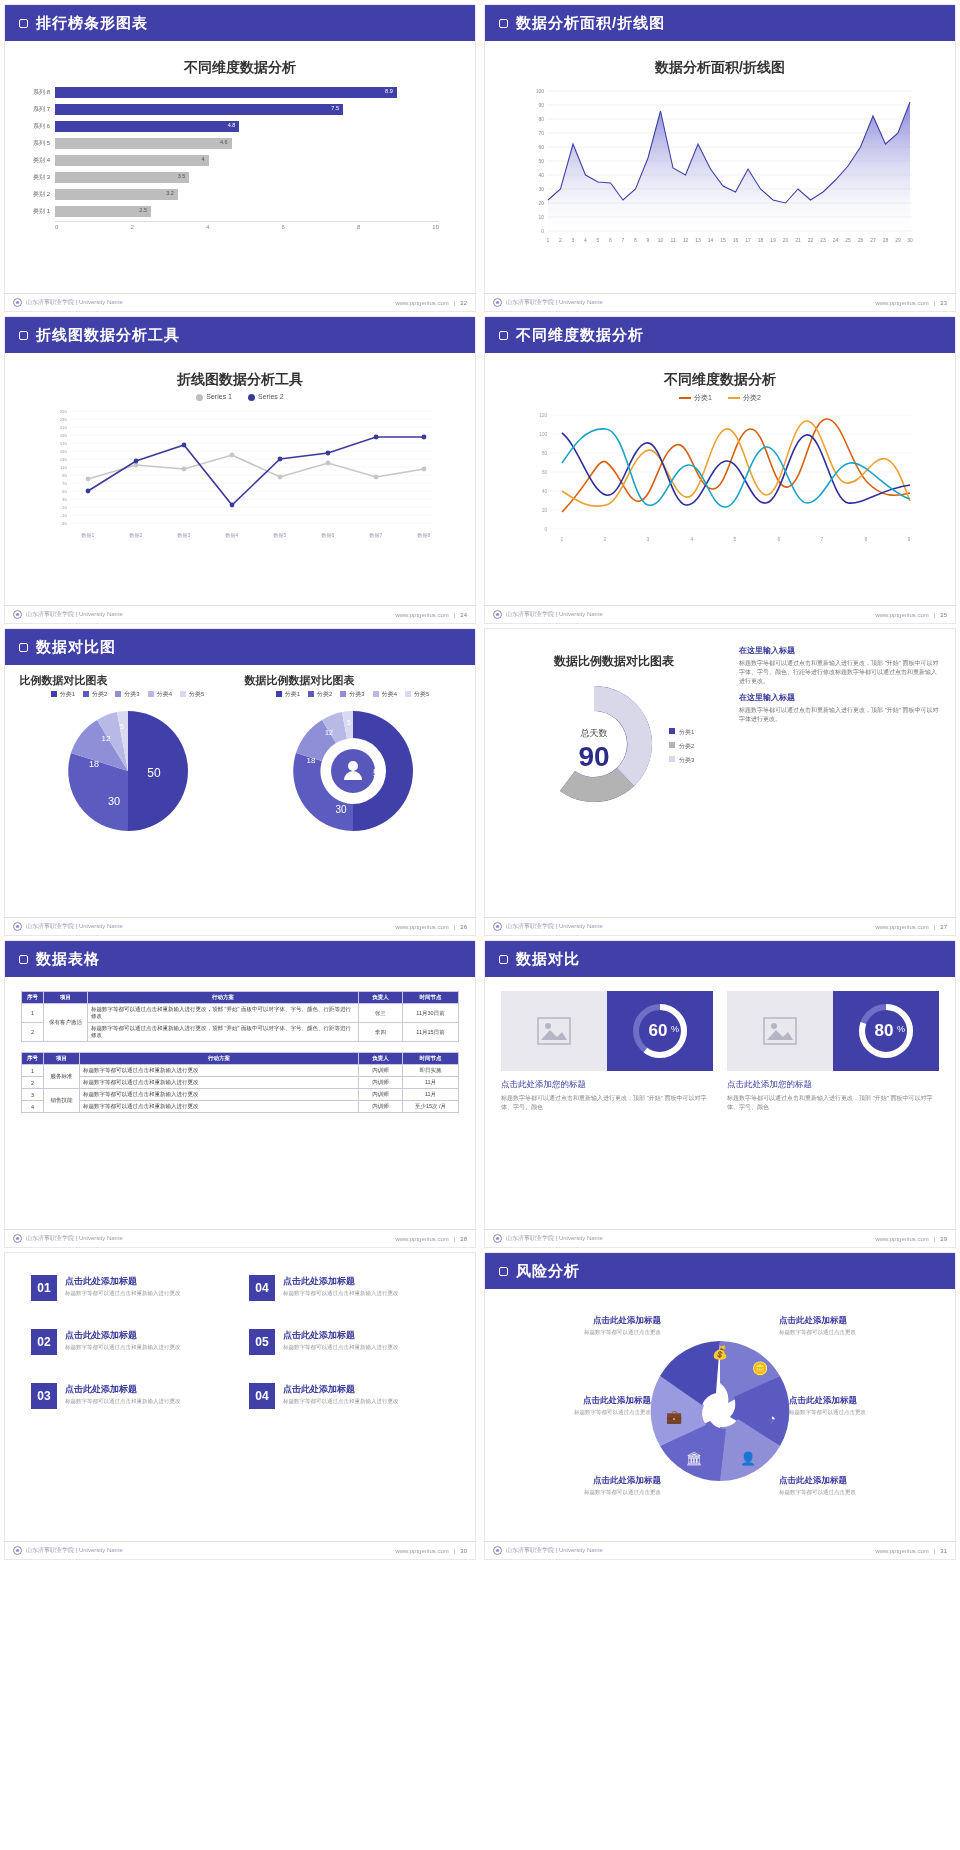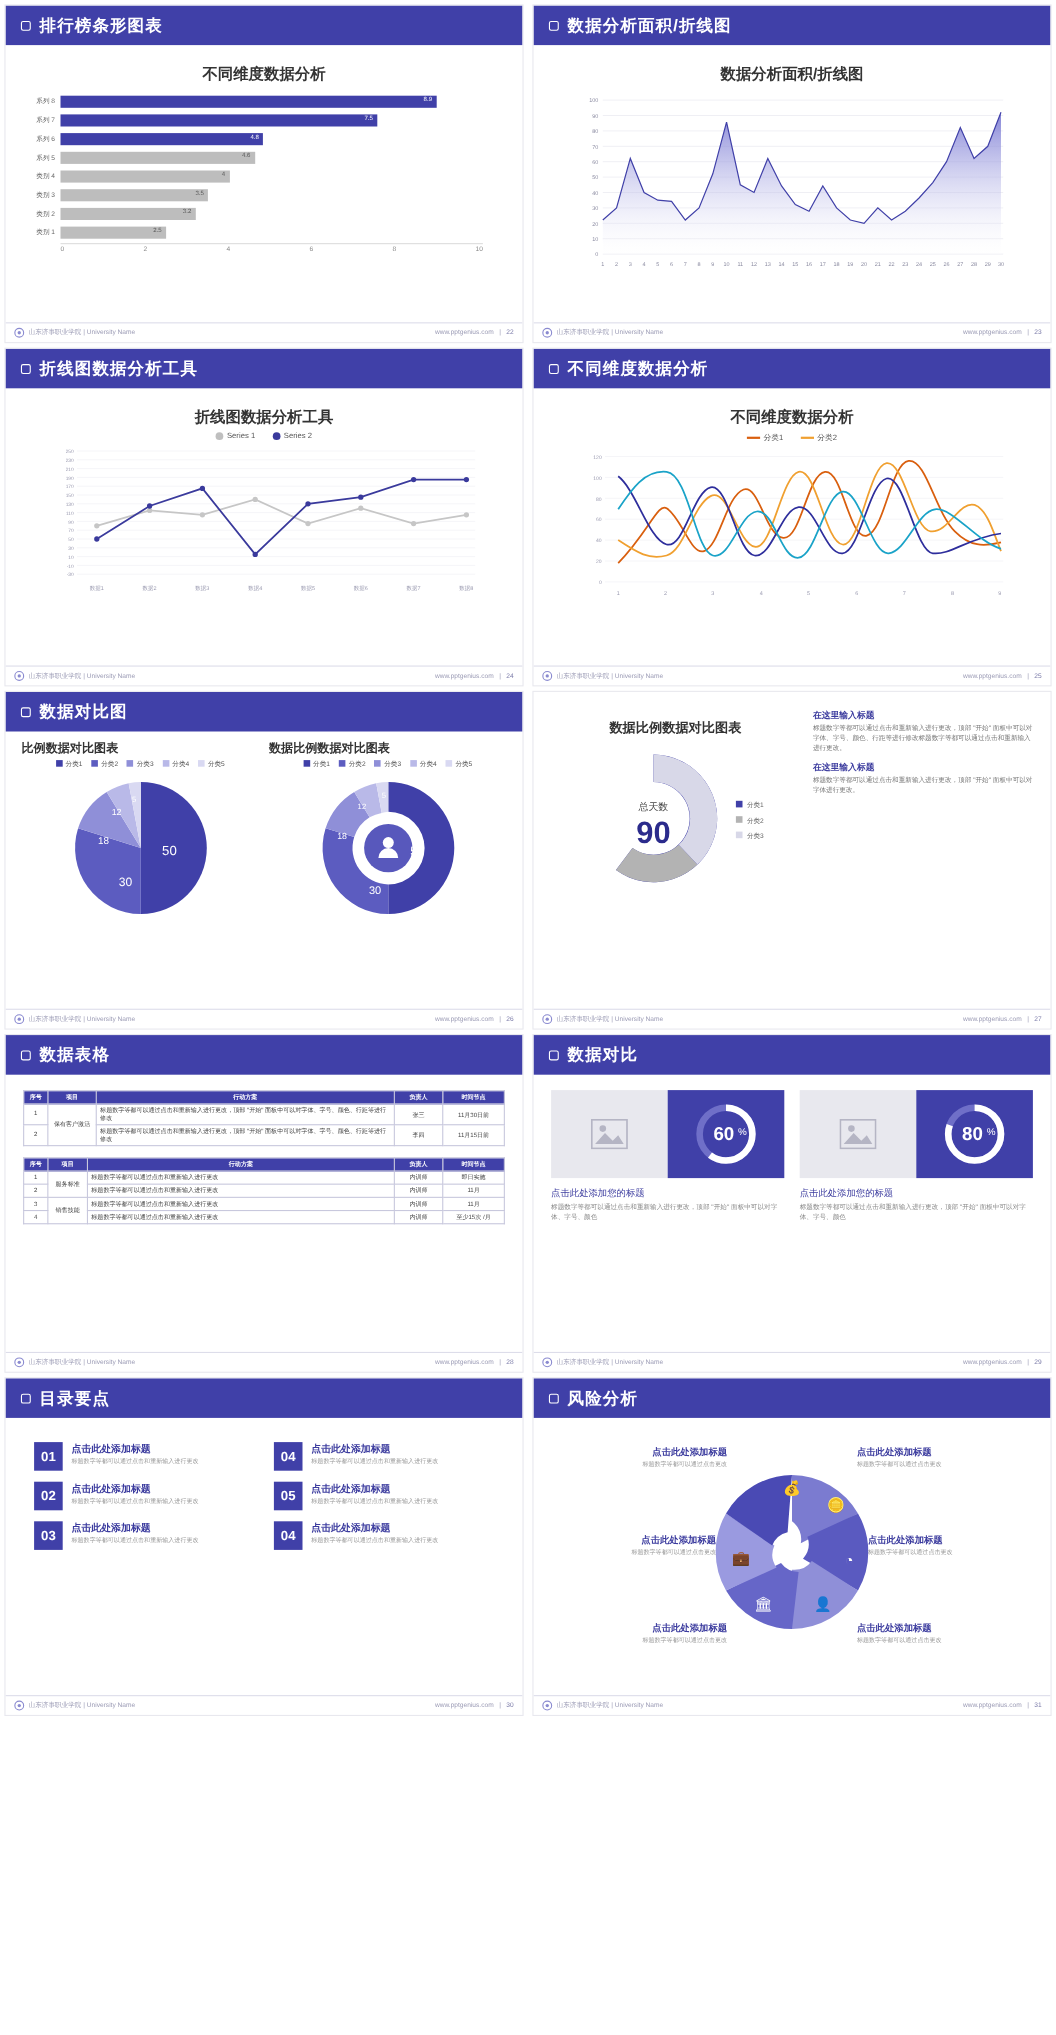--- a/index.html
+++ b/index.html
@@ -134,21 +134,21 @@
   .cmp-card { flex: 1; }
   .cmp-top { display: flex; height: 80px; }
   .cmp-img {
     flex: 1; background: #e8e8ee; display: flex; align-items: center; justify-content: center;
   }
   .cmp-ring { flex: 1; background: #4040a8; display: flex; align-items: center; justify-content: center; }
   .cmp-h { color: #3b3b9e; font-weight: normal; font-size: 8.5px; margin: 8px 0 3px; }
   .cmp-p { font-size: 6px; color: #888; line-height: 1.55; }
 
   
-  .cat-grid { display: grid; grid-template-columns: 1fr 1fr; gap: 10px 18px; padding: 16px 16px 0; }
+  .cat-grid { display: grid; grid-template-columns: 1fr 1fr; gap: 28px 18px; padding: 16px 16px 0; }
   .cat-item { display: flex; gap: 8px; }
   .cat-num {
     width: 26px; height: 26px; background: #4040a8; color: #fff;
     display: flex; align-items: center; justify-content: center;
     font-size: 12px; font-weight: bold; flex: none;
   }
   .cat-h { font-size: 9px; font-weight: bold; color: #3b3b9e; }
   .cat-p { font-size: 5.5px; color: #999; line-height: 1.5; margin-top: 1px; }
 
   
@@ -759,24 +759,20 @@
         </span>
       <span class="foot-right">
           <span>www.pptgenius.com</span>
           <span>|</span>
           <span class="foot-page">29</span>
         </span>
     </div>
   </div>
 
   <div class="slide">
-    <div class="slide-header">
-      <span class="hdr-mark"></span>
-      <span>目录要点</span>
-    </div>
     <div class="slide-body">
       <div class="cat-grid">
         <div class="cat-item">
           <div class="cat-num">01</div>
           <div>
               <div class="cat-h">点击此处添加标题</div>
           <div class="cat-p">标题数字等都可以通过点击和重新输入进行更改</div>
             </div>
         </div>
         <div class="cat-item">

